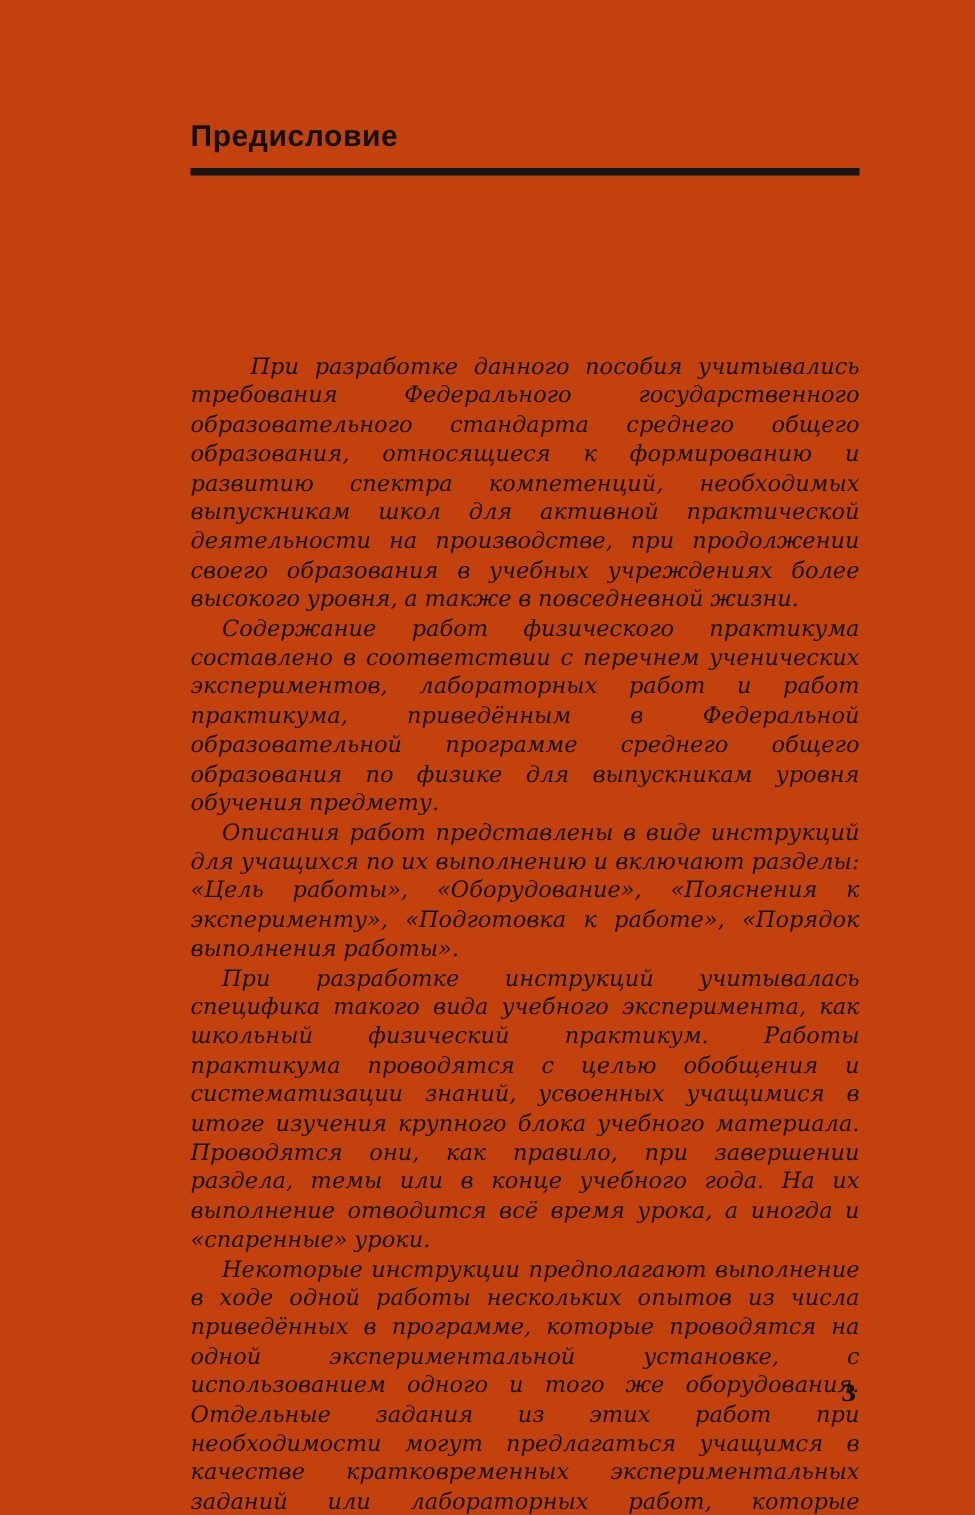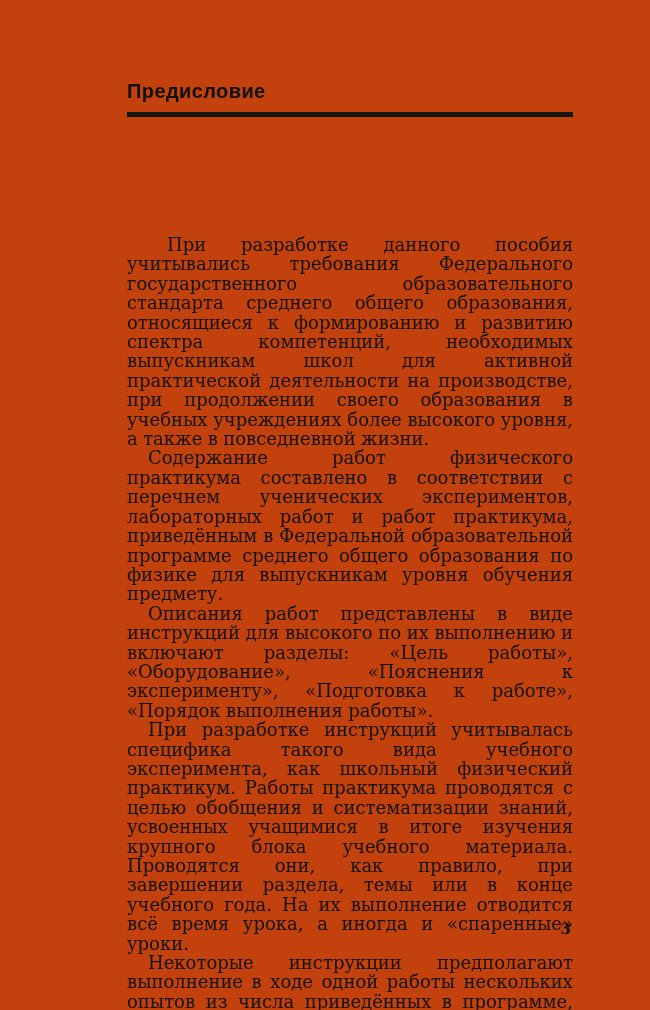--- a/index.html
+++ b/index.html
@@ -33,27 +33,28 @@
   .rule {
     height: 5px;
     width: 100%;
     background: #161616;
   }
   .body-text {
     margin-top: 118px;
   }
   .body-text p {
     margin: 0;
-    font-size: 18px;
+    font-size: 15px;
     line-height: 19.4px;
     text-align: justify;
     text-indent: 21px;
     hyphens: auto;
     -webkit-hyphens: auto;
     word-spacing: -0.3px;
+    font-style: italic;
   }
   .body-text p.first {
     text-indent: 40px;
   }
   .page-number {
     position: absolute;
     right: 79px;
     top: 920px;
     font-size: 15px;
     font-weight: 700;
@@ -63,19 +64,19 @@
 </head>
 <body>
 
 <div class="page" lang="ru">
   <h1 class="heading">Предисловие</h1>
   <div class="rule"></div>
 
   <main class="body-text">
     <p class="first">При разработке данного пособия учитывались требования Федерального государственного образовательного стандарта среднего общего образования, относящиеся к формированию и развитию спектра компетенций, необходимых выпускникам школ для активной практической деятельности на производстве, при продолжении своего образования в учебных учреждениях более высокого уровня, а также в повседневной жизни.</p>
     <p>Содержание работ физического практикума составлено в соответствии с перечнем ученических экспериментов, лабораторных работ и работ практикума, приведённым в Федеральной образовательной программе среднего общего образования по физике для выпускникам уровня обучения предмету.</p>
-    <p>Описания работ представлены в виде инструкций для высокого по их выполнению и включают разделы: «Цель работы», «Оборудование», «Пояснения к эксперименту», «Подготовка к работе», «Порядок выполнения работы».</p>
+    <p>Описания работ представлены в виде инструкций для учащихся по их выполнению и включают разделы: «Цель работы», «Оборудование», «Пояснения к эксперименту», «Подготовка к работе», «Порядок выполнения работы».</p>
     <p>При разработке инструкций учитывалась специфика такого вида учебного эксперимента, как школьный физический практикум. Работы практикума проводятся с целью обобщения и систематизации знаний, усвоенных учащимися в итоге изучения крупного блока учебного материала. Проводятся они, как правило, при завершении раздела, темы или в конце учебного года. На их выполнение отводится всё время урока, а иногда и «спаренные» уроки.</p>
     <p>Некоторые инструкции предполагают выполнение в ходе одной работы нескольких опытов из числа приведённых в программе, которые проводятся на одной экспериментальной установке, с использованием одного и того же оборудования. Отдельные задания из этих работ при необходимости могут предлагаться учащимся в качестве кратковременных экспериментальных заданий или лабораторных работ, которые выполняются фронтально на отдельных этапах урока.</p>
   </main>
 
   <div class="page-number">3</div>
 </div>
 
 </body></html>

